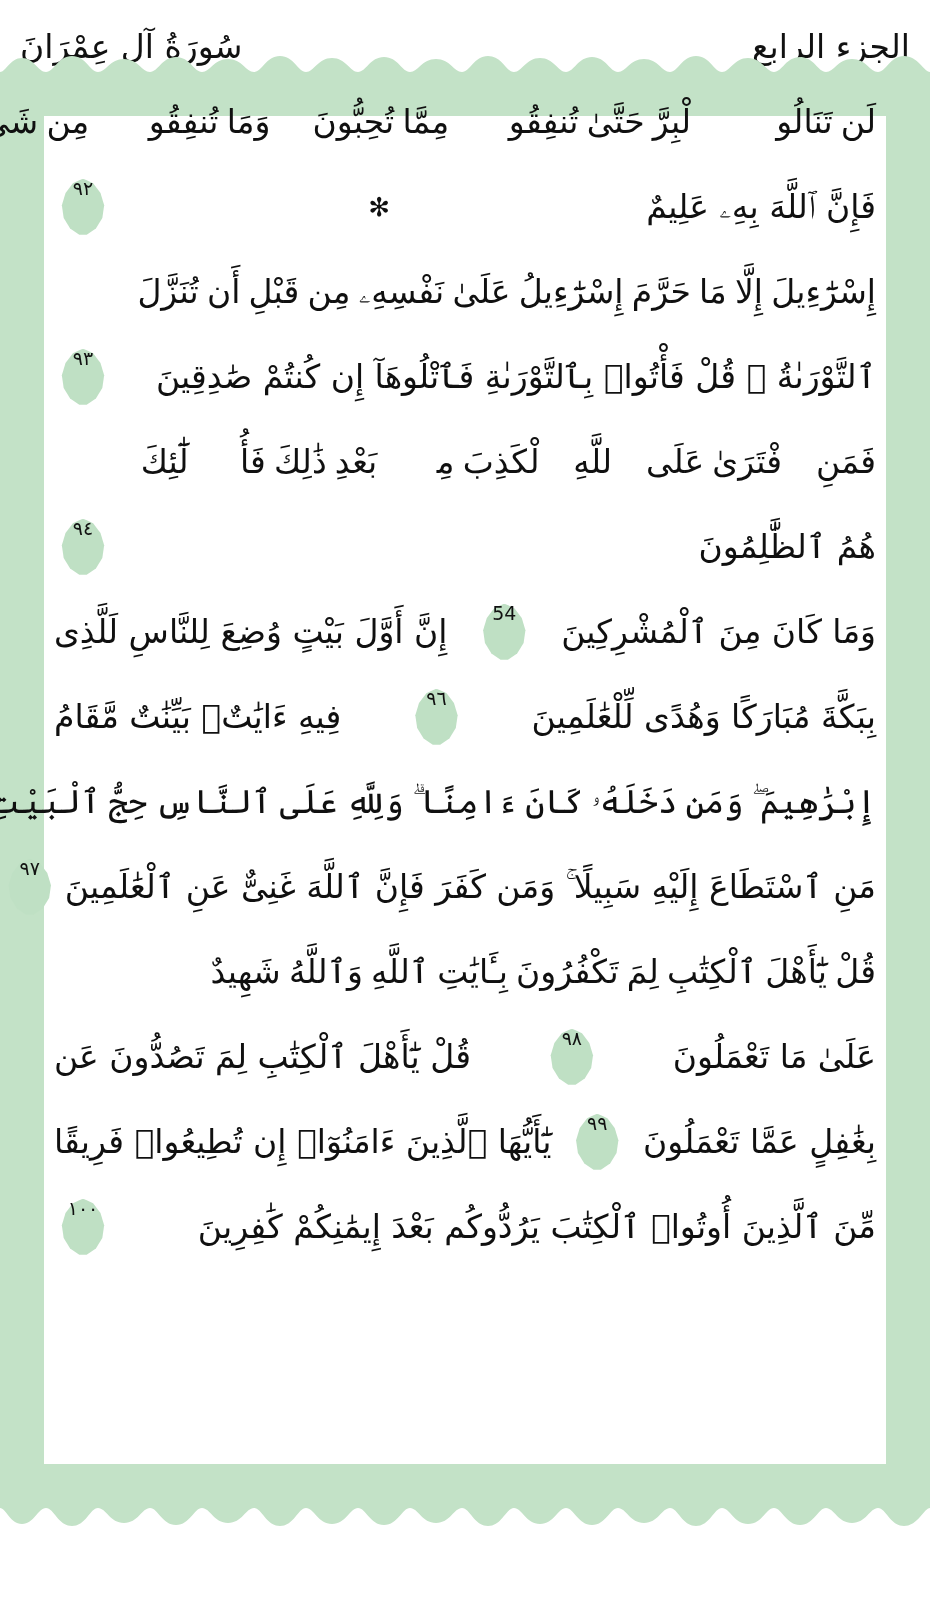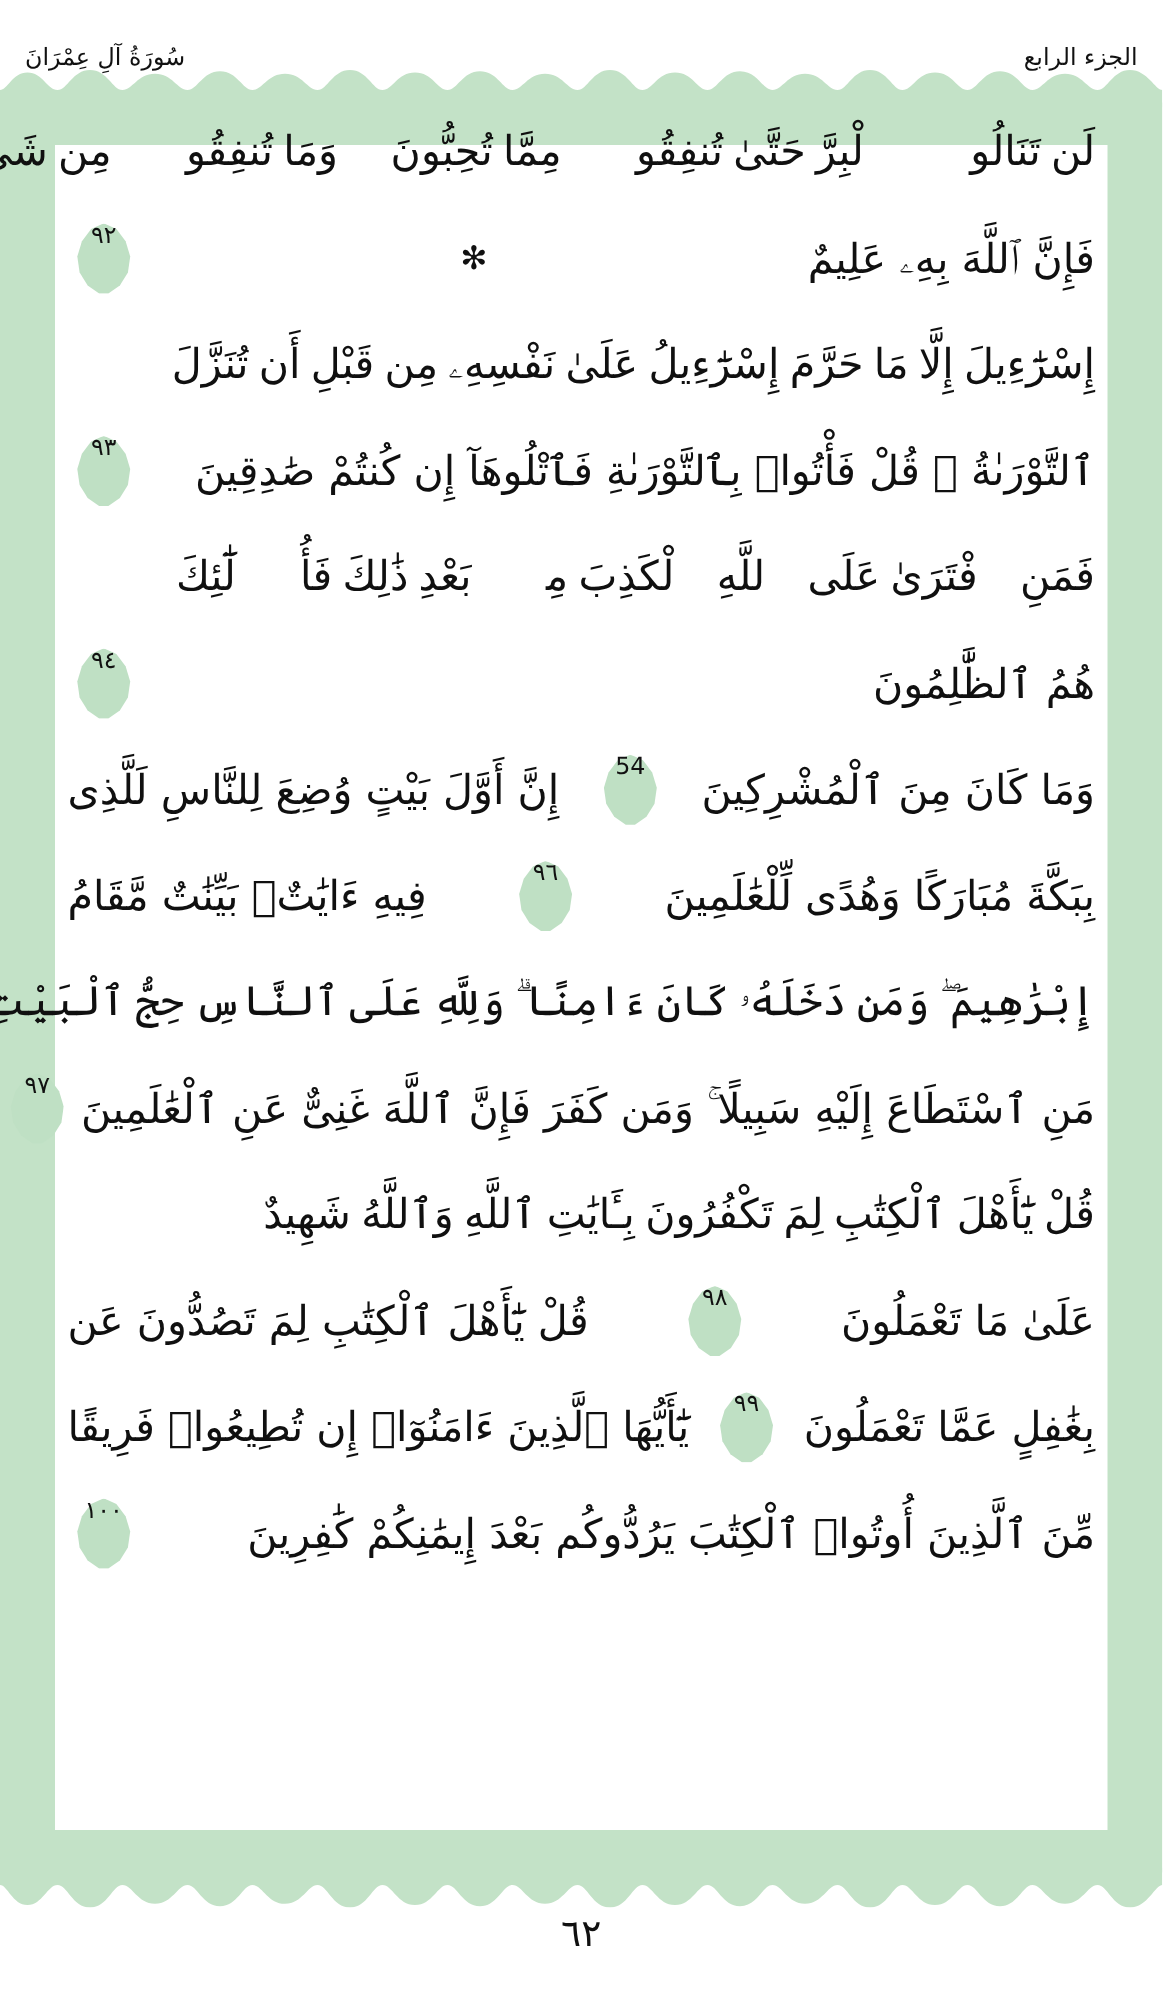--- a/index.html
+++ b/index.html
@@ -24,21 +24,21 @@
     width: 930px;
     height: 56px;
     display: flex;
     align-items: center;
     justify-content: space-between;
     padding: 0 18px;
     box-sizing: border-box;
     direction: rtl;
   }
   .header-text {
-    font-size: 19px;
+    font-size: 33px;
     line-height: 1;
     color: #111111;
     white-space: nowrap;
     font-family: "DejaVu Sans", "Liberation Sans", sans-serif;
     font-weight: 400;
     margin-top: 37px;
   }
   .header-juz  { margin-right: 2px; }
   .header-surah{ margin-left: 2px; }
 
@@ -338,15 +338,14 @@
         <div class="line-inner">
           <span class="seg">مِّنَ ٱلَّذِينَ أُوتُوا۟ ٱلْكِتَٰبَ يَرُدُّوكُم بَعْدَ إِيمَٰنِكُمْ كَٰفِرِينَ</span>
           <span class="ayah-marker">
             <span class="leaf" style="background: rgb(191, 224, 196);"></span>
             <span class="num">١٠٠</span>
           </span>
         </div>
       </div>
     </div>
 
-  <div class="page-number">٦٢</div>
 
 </div>
 
 </body></html>

